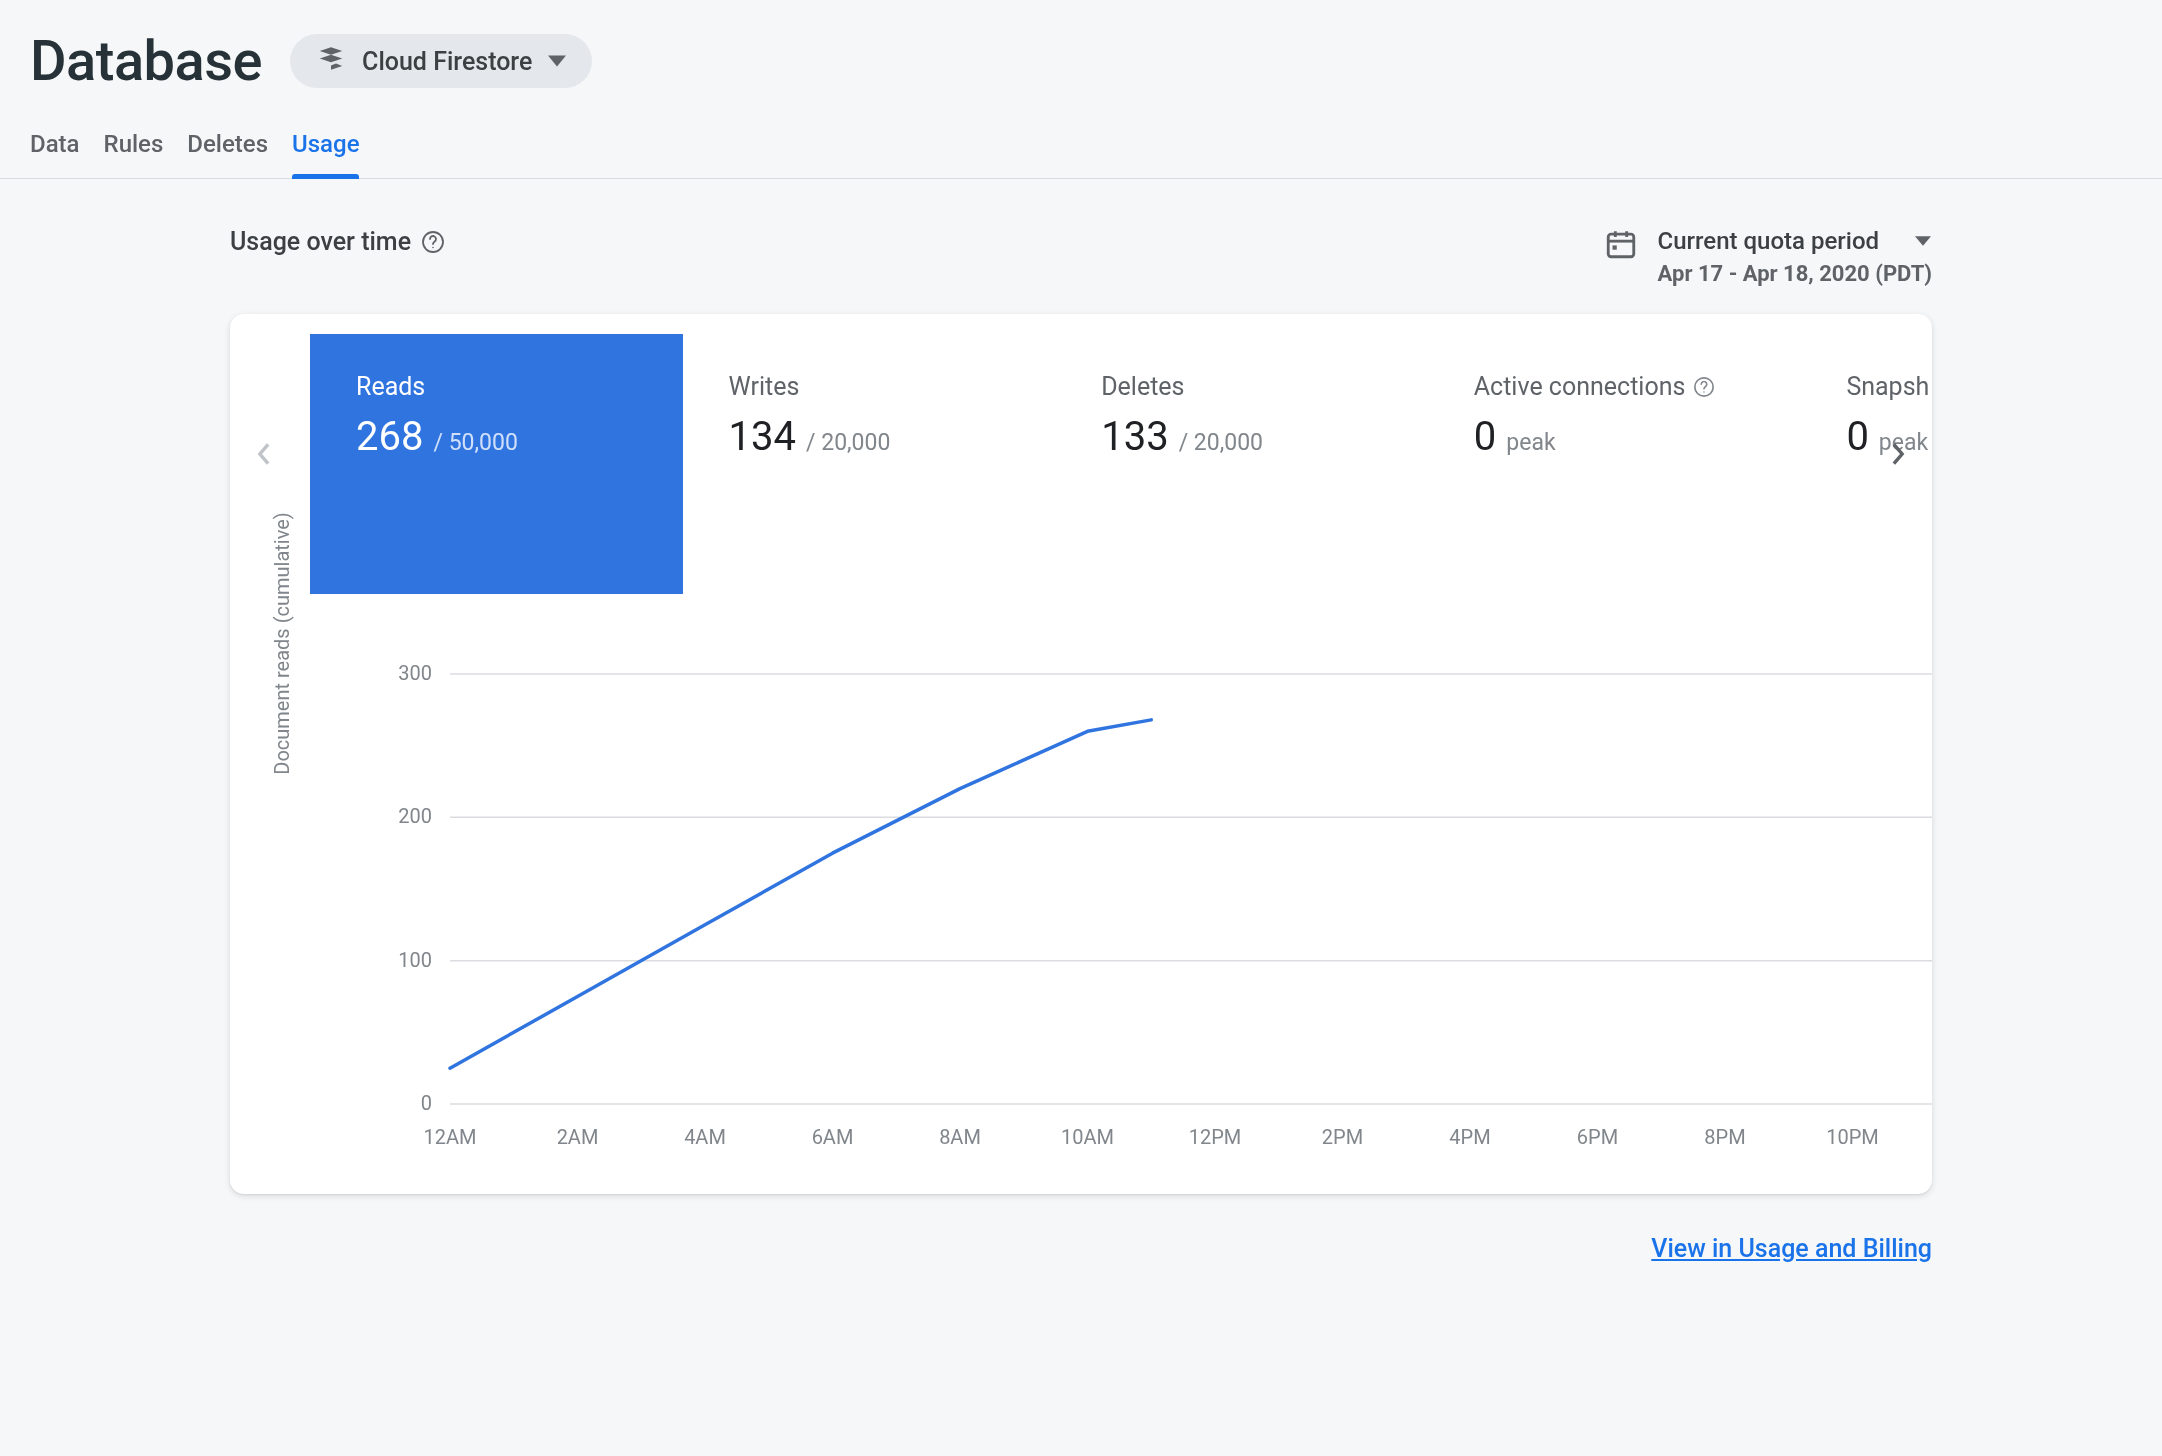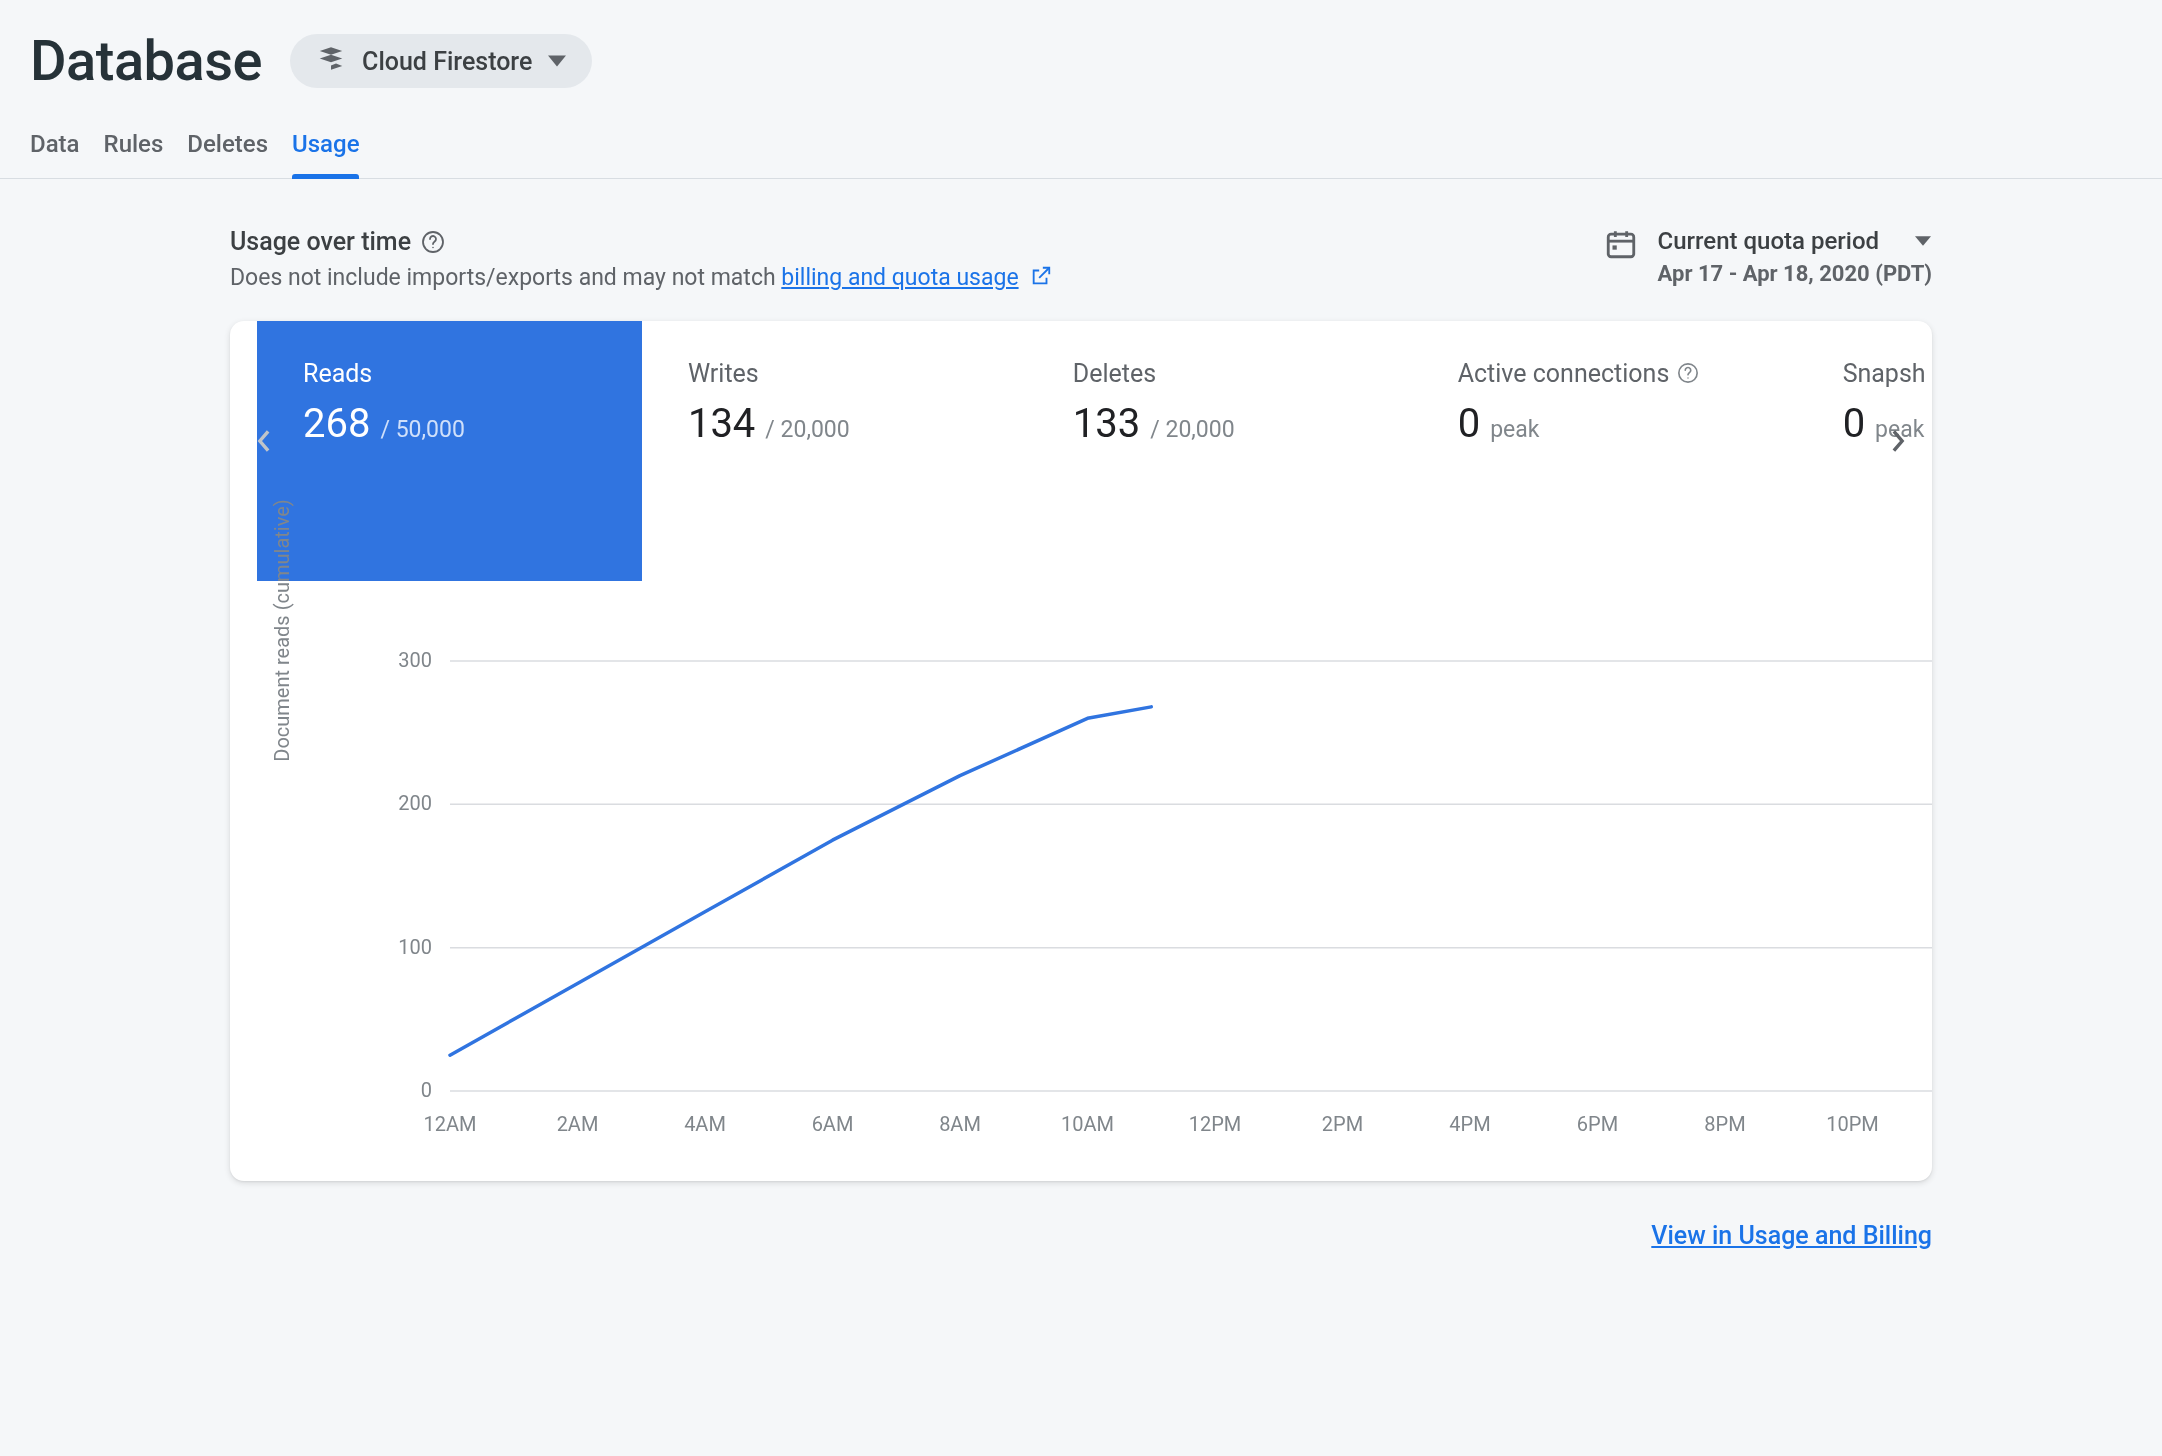--- a/index.html
+++ b/index.html
@@ -117,21 +117,22 @@
     border-radius: 14px;
     box-shadow: 0 2px 6px rgba(0,0,0,0.12), 0 1px 2px rgba(0,0,0,0.06);
     margin-top: 28px;
     position: relative;
     overflow: hidden;
   }
   .metrics-row {
     display: flex;
     align-items: stretch;
     position: relative;
-    padding-left: 27px;
+    padding-left: 80px;
+    margin-top: 20px;
   }
   .metric-card {
     width: 400px;
     padding: 38px 46px 38px 46px;
     cursor: pointer;
   }
   .metric-card.active {
     background: #3074e0;
     color: #fff;
     height: 260px;
@@ -239,30 +240,20 @@
 <div class="content">
   <div class="usage-header-row">
     <div class="usage-title-block">
       <div class="usage-title">
         <span>Usage over time</span>
         <span class="help-icon">
           <svg width="24" height="24" viewBox="0 0 24 24" fill="none" stroke="#5f6368" stroke-width="1.8">
             <circle cx="12" cy="12" r="10"></circle>
             <path d="M9 9a3 3 0 1 1 4.5 2.6C12.5 12.5 12 13 12 14" stroke-linecap="round"></path>
             <circle cx="12" cy="17.5" r="0.8" fill="#5f6368" stroke="none"></circle>
-          </svg>
-        </span>
-      </div>
-      <div class="usage-subtitle">
-        <span>Does not include imports/exports and may not match </span><a href="#"><span>billing and quota usage</span></a>
-        <span class="external-icon">
-          <svg width="22" height="22" viewBox="0 0 24 24" fill="none" stroke="#1a73e8" stroke-width="2">
-            <path d="M14 3h7v7"></path>
-              <path d="M21 3L10 14"></path>
-              <path d="M18 14v6H4V6h6"></path>
           </svg>
         </span>
       </div>
     </div>
     <div class="period-block">
       <span>
         <svg width="34" height="34" viewBox="0 0 24 24" fill="none" stroke="#5f6368" stroke-width="2">
           <rect x="3" y="5" width="18" height="16" rx="2"></rect>
           <path d="M3 10h18"></path>
             <path d="M8 3v4M16 3v4"></path>

